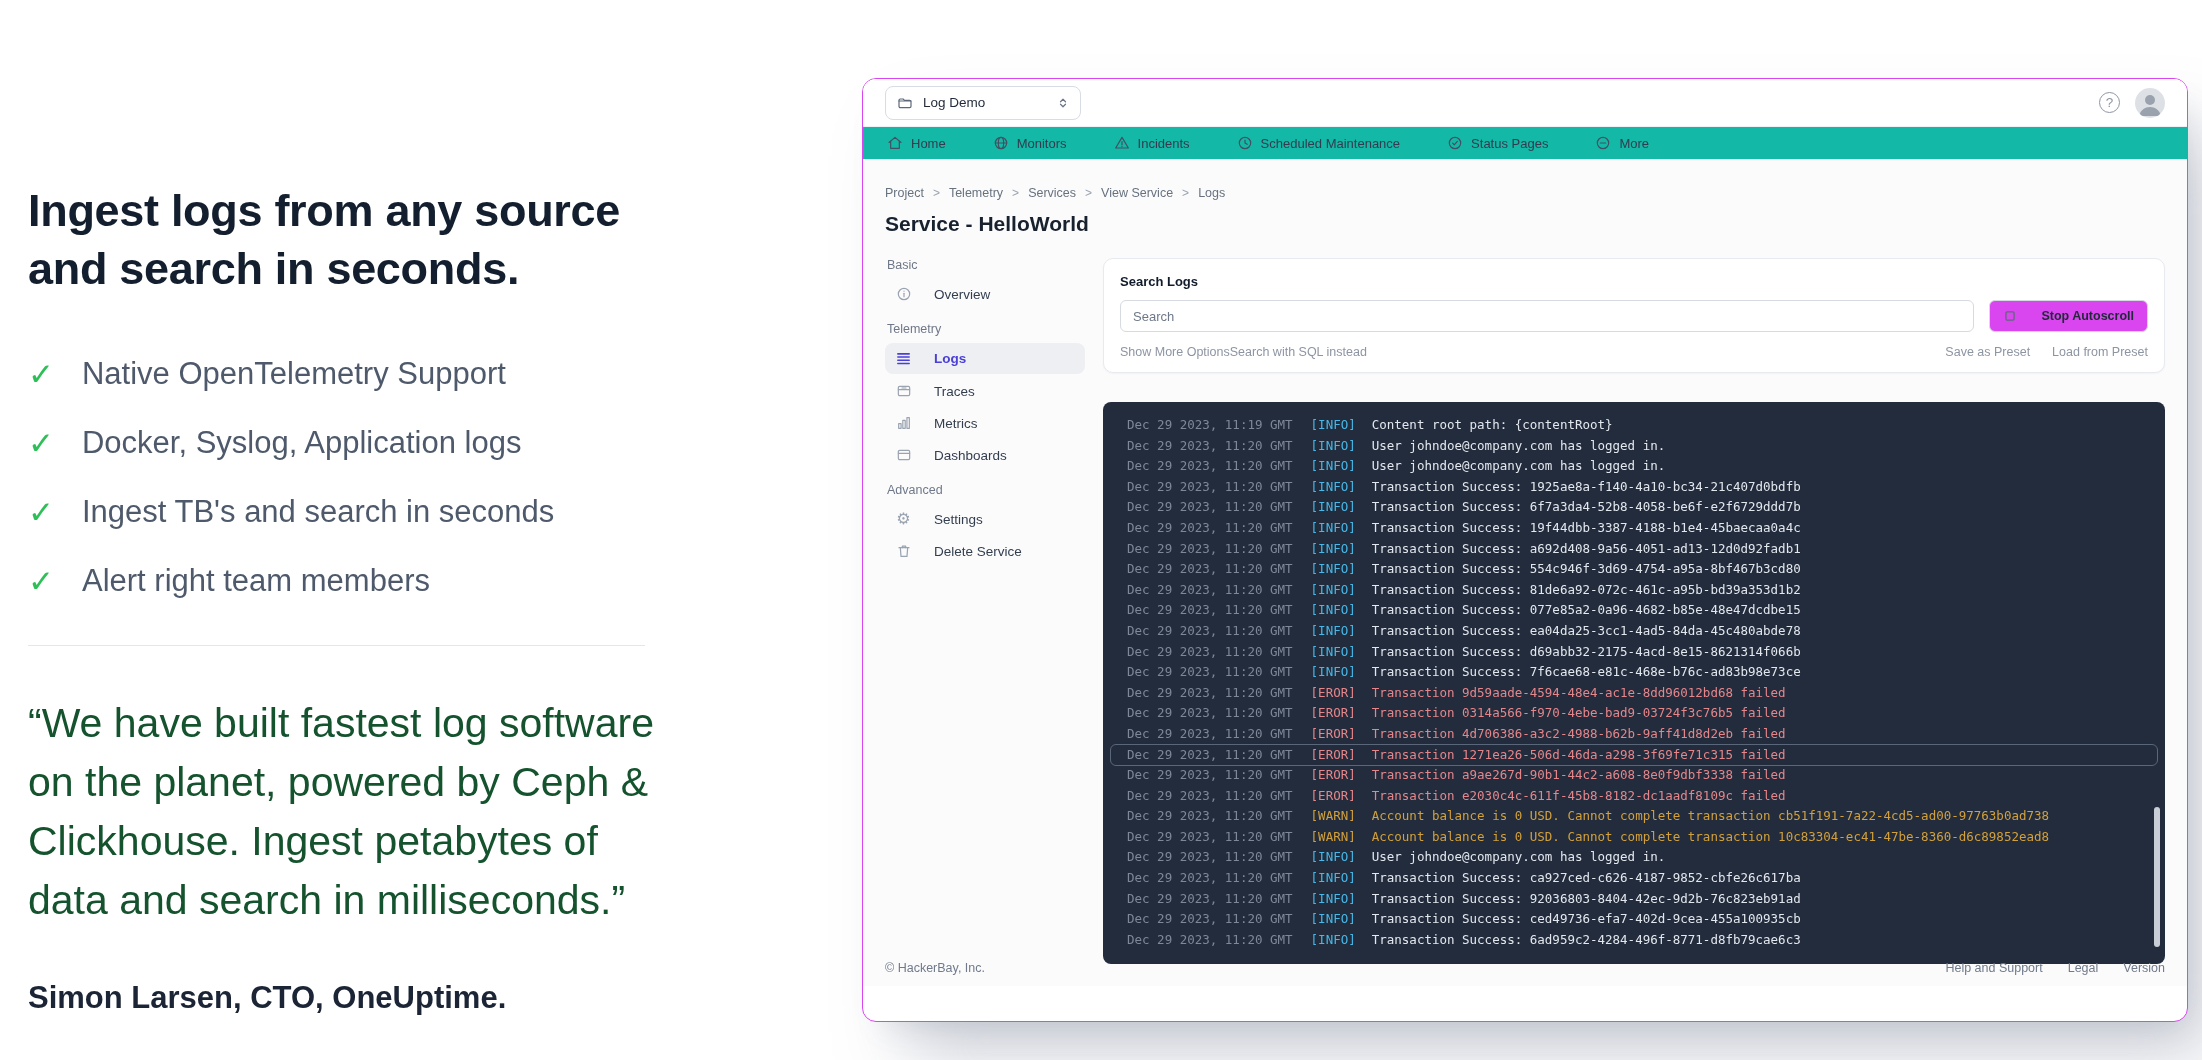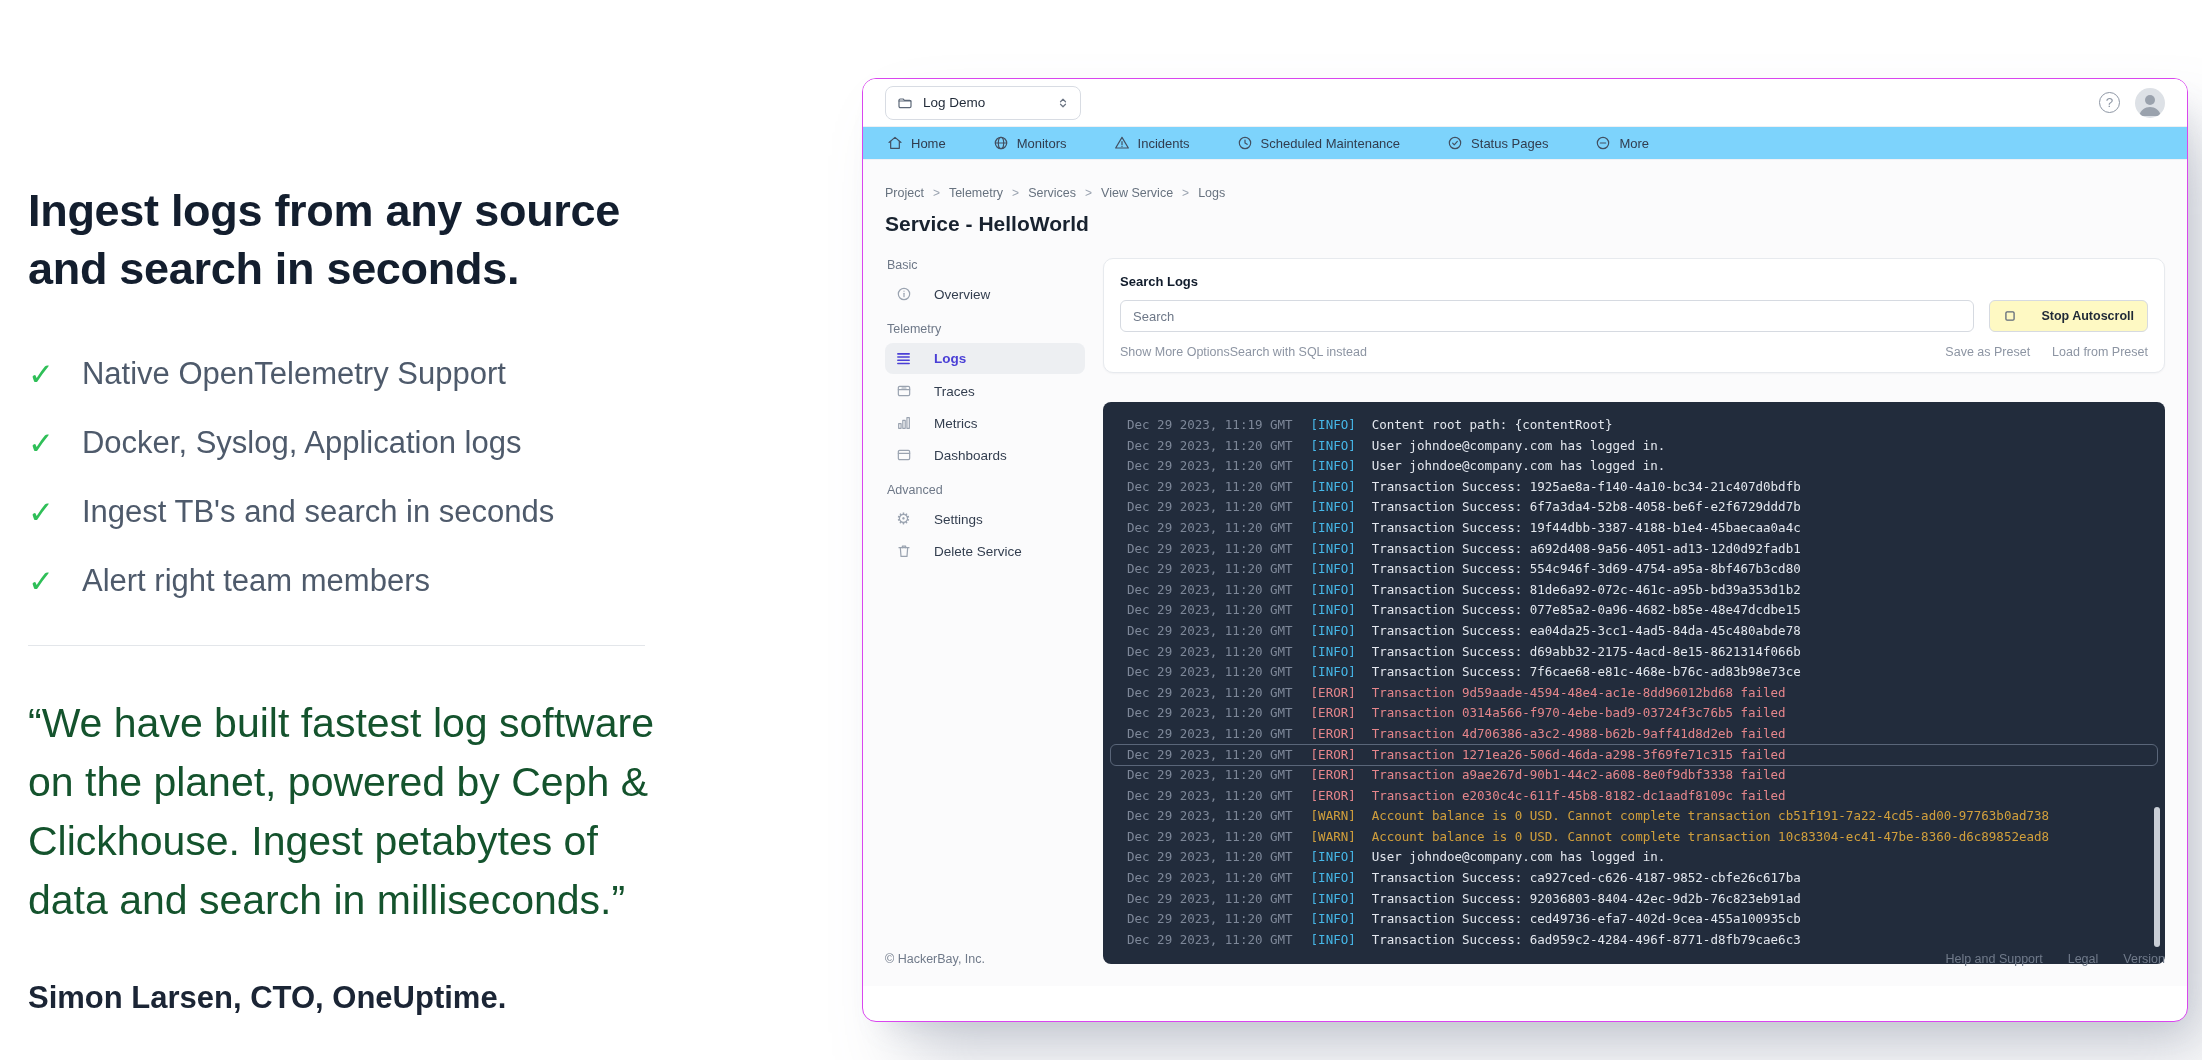--- a/index.html
+++ b/index.html
@@ -36,21 +36,21 @@
     border-radius:8px;padding:0 11px;font-size:13.5px;color:#1f2937;background:#fff;cursor:pointer}
   .project-btn .caret{margin-left:auto;color:#6b7483;display:flex}
   .icon{display:inline-flex;align-items:center;justify-content:center;color:#5d6878}
   .icon svg{display:block}
   .topbar-right{margin-left:auto;display:flex;align-items:center;gap:15px}
   .help-icon{width:21px;height:21px;border-radius:50%;border:1.5px solid #8d96a4;color:#8d96a4;
     display:grid;place-items:center;font-size:13.5px;font-weight:400;cursor:pointer}
   .avatar{width:30px;height:30px;border-radius:50%;background:#dde1e6;display:grid;place-items:center;overflow:hidden;cursor:pointer}
 
   .navbar{height:33px;display:flex;align-items:center;gap:47px;padding:0 24px;border-bottom:1px solid #f0f1f4;
-    background:#7dd3fc;font-size:13px;color:#313c4e}
+    background:#14b8a6;font-size:13px;color:#313c4e}
   .nav-item{display:flex;align-items:center;gap:8px;cursor:pointer;white-space:nowrap}
   .nav-item .icon{color:#425062}
 
   .content{position:relative;height:826px;background:#fbfbfc;padding:26px 22px 0}
   .breadcrumb{display:flex;align-items:center;gap:9px;font-size:12.5px;color:#67727f}
   .crumb{cursor:pointer}
   .crumb-sep{color:#9aa3b0;font-size:12px}
   .page-title{margin-top:12px;font-size:21px;font-weight:600;color:#18222f}
 
   .body-cols{display:flex;margin-top:22px}
@@ -65,42 +65,42 @@
 
   .main{flex:1;min-width:0}
   .search-card{background:#fff;border:1px solid #e7eaee;border-radius:10px;padding:15px 16px 13px;
     box-shadow:0 1px 2px rgba(16,24,40,.04)}
   .search-title{font-size:13px;font-weight:700;color:#101b2b}
   .search-row{display:flex;gap:15px;margin-top:11px}
   .search-input{flex:1;height:32px;border:1px solid #d6dae1;border-radius:6px;padding:0 12px;font-size:13px;
     color:#18212f;background:#fff;outline:none;font-family:"Liberation Sans",sans-serif}
   .search-input::placeholder{color:#6e7888}
   .autoscroll-btn{height:32px;padding:0 13px;display:flex;align-items:center;gap:24px;border:1px solid #d6dae1;
-    border-radius:6px;background:#fef9c3;font-size:12.5px;font-weight:600;color:#1f2937;cursor:pointer;
+    border-radius:6px;background:#d946ef;font-size:12.5px;font-weight:600;color:#1f2937;cursor:pointer;
     font-family:"Liberation Sans",sans-serif;white-space:nowrap}
   .links-row{display:flex;margin-top:13px;font-size:12.5px;color:#8d95a3}
   .links-left{display:flex;}
   .links-right{margin-left:auto;display:flex;gap:22px}
   .text-link{cursor:pointer}
 
   .log-panel{position:relative;margin-top:29px;background:var(--log-bg);border-radius:8px;height:562px;
     padding:13px 0;font-family:"DejaVu Sans Mono",monospace;font-size:12.5px;overflow:hidden}
   .log-row{position:relative;line-height:20.6px;height:20.6px;padding:0 24px;white-space:pre;cursor:pointer}
   .lr-time{color:var(--log-time)}
   .lr-tag{margin-left:18px}
   .lr-msg{margin-left:16px}
   .level-INFO .lr-tag{color:var(--log-info)}
   .level-INFO .lr-msg{color:var(--log-text)}
   .level-EROR .lr-tag,.level-EROR .lr-msg{color:var(--log-error)}
   .level-WARN .lr-tag,.level-WARN .lr-msg{color:var(--log-warn)}
   .log-row.selected::after{content:"";position:absolute;left:7px;right:7px;top:-1px;bottom:-1px;
     border:1px solid #5a6679;border-radius:6px;pointer-events:none}
   .scroll-thumb{position:absolute;right:5px;top:72%;width:6px;height:25%;background:#c9ced6;border-radius:3px;cursor:pointer}
 
-  .app-footer{position:absolute;left:0;right:0;bottom:9px;height:37px;display:flex;align-items:center;
+  .app-footer{position:absolute;left:0;right:0;bottom:0;height:37px;display:flex;align-items:center;
     padding:0 22px;font-size:12.5px;color:#707a8a;background:transparent}
   .footer-links{margin-left:auto;display:flex;gap:25px}
 </style>
 </head>
 <body>
 
 <section class="hero">
   <h1>Ingest logs from any source and search in seconds.</h1>
   <div class="features">
       <div class="feature-item">

